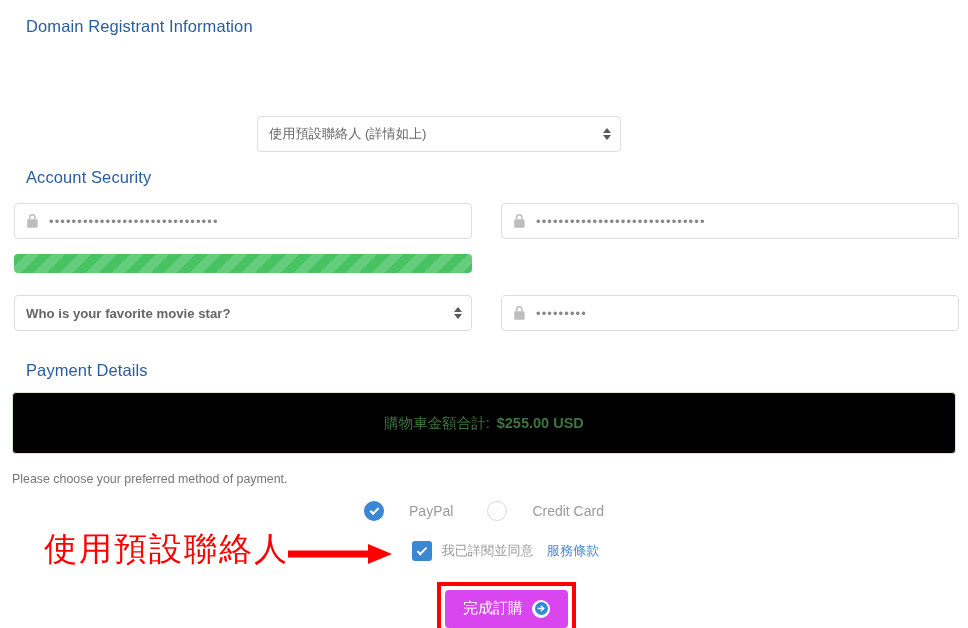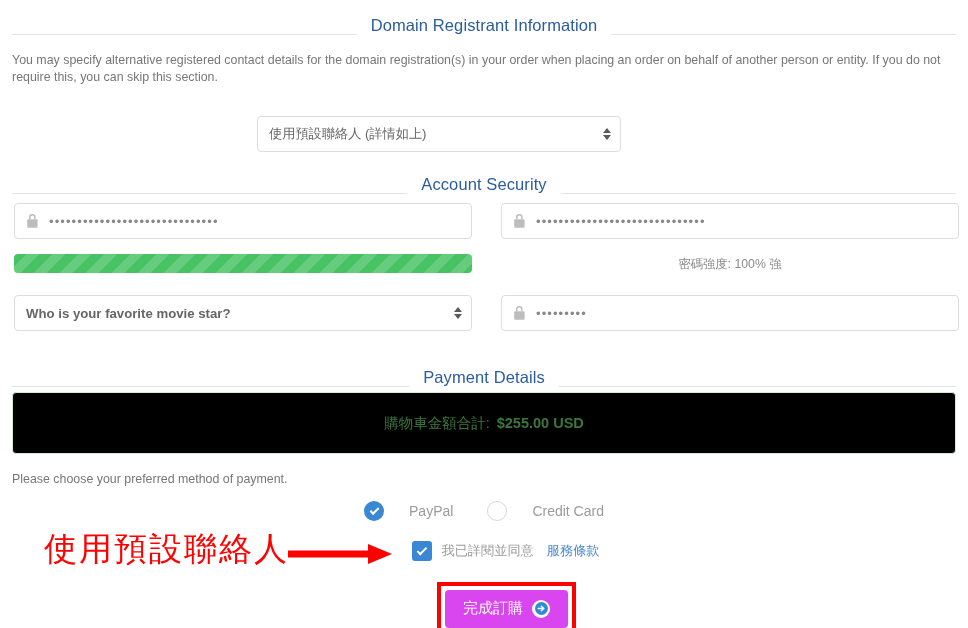--- a/index.html
+++ b/index.html
@@ -15,23 +15,24 @@
     color: #555555;
     overflow: hidden;
     position: relative;
   }
 
   .page { position: relative; width: 968px; height: 628px; }
 
   
   .section-head {
     display: flex;
-    align-items: flex-end;
+    align-items: flex-start;
     width: 944px;
-    margin: 8px auto;
+    margin: 0 auto;
+    flex-direction: column;
   }
   .section-head .rule {
     flex: 1 1 auto;
     height: 1px;
     background: #e5e5e5;
   }
   .section-head .title {
     flex: 0 0 auto;
     padding: 0 14px;
     color: #2a5d9e;
@@ -242,21 +243,20 @@
 <body>
 
 <div class="page">
 
   <div class="section-head" style="margin-top:16px;">
     <div class="rule"></div>
     <div class="title">Domain Registrant Information</div>
     <div class="rule"></div>
   </div>
 
-  <div class="para" style="margin-top:17px;">You may specify alternative registered contact details for the domain registration(s) in your order when placing an order on behalf of another person or entity. If you do not require this, you can skip this section.</div>
 
   <div style="position:absolute; left:257px; top:100px; width:364px;">
     <div class="select-box">
       <span>使用預設聯絡人 (詳情如上)</span>
       <span class="spin">
         <span class="tri up"></span>
           <span class="tri down"></span>
       </span>
     </div>
   </div>
@@ -285,21 +285,20 @@
         <svg width="13" height="16" viewBox="0 0 13 16" aria-hidden="true">
           <path d="M3 6V4.2A3.3 3.3 0 0 1 9.6 4.2V6h-1.5V4.2a1.8 1.8 0 0 0-3.6 0V6z" fill="#bdbdbd"></path>
           <rect x="1.2" y="6.2" width="10.4" height="8.6" rx="1.2" fill="#bdbdbd"></rect>
         </svg>
       </span>
       <span class="dots">••••••••••••••••••••••••••••••</span>
     </div>
   </div>
 
   <div class="strength-bar" style="position:absolute; left:14px; top:238px; width:458px;"></div>
-  <div class="strength-text" style="position:absolute; left:501px; top:240px; width:458px;">密碼強度: 100% 強</div>
 
   <div style="position:absolute; left:14px; top:279px; width:458px;font-weight:bold;">
     <div class="select-box">
       <span>Who is your favorite movie star?</span>
       <span class="spin">
         <span class="tri up"></span>
           <span class="tri down"></span>
       </span>
     </div>
   </div>

